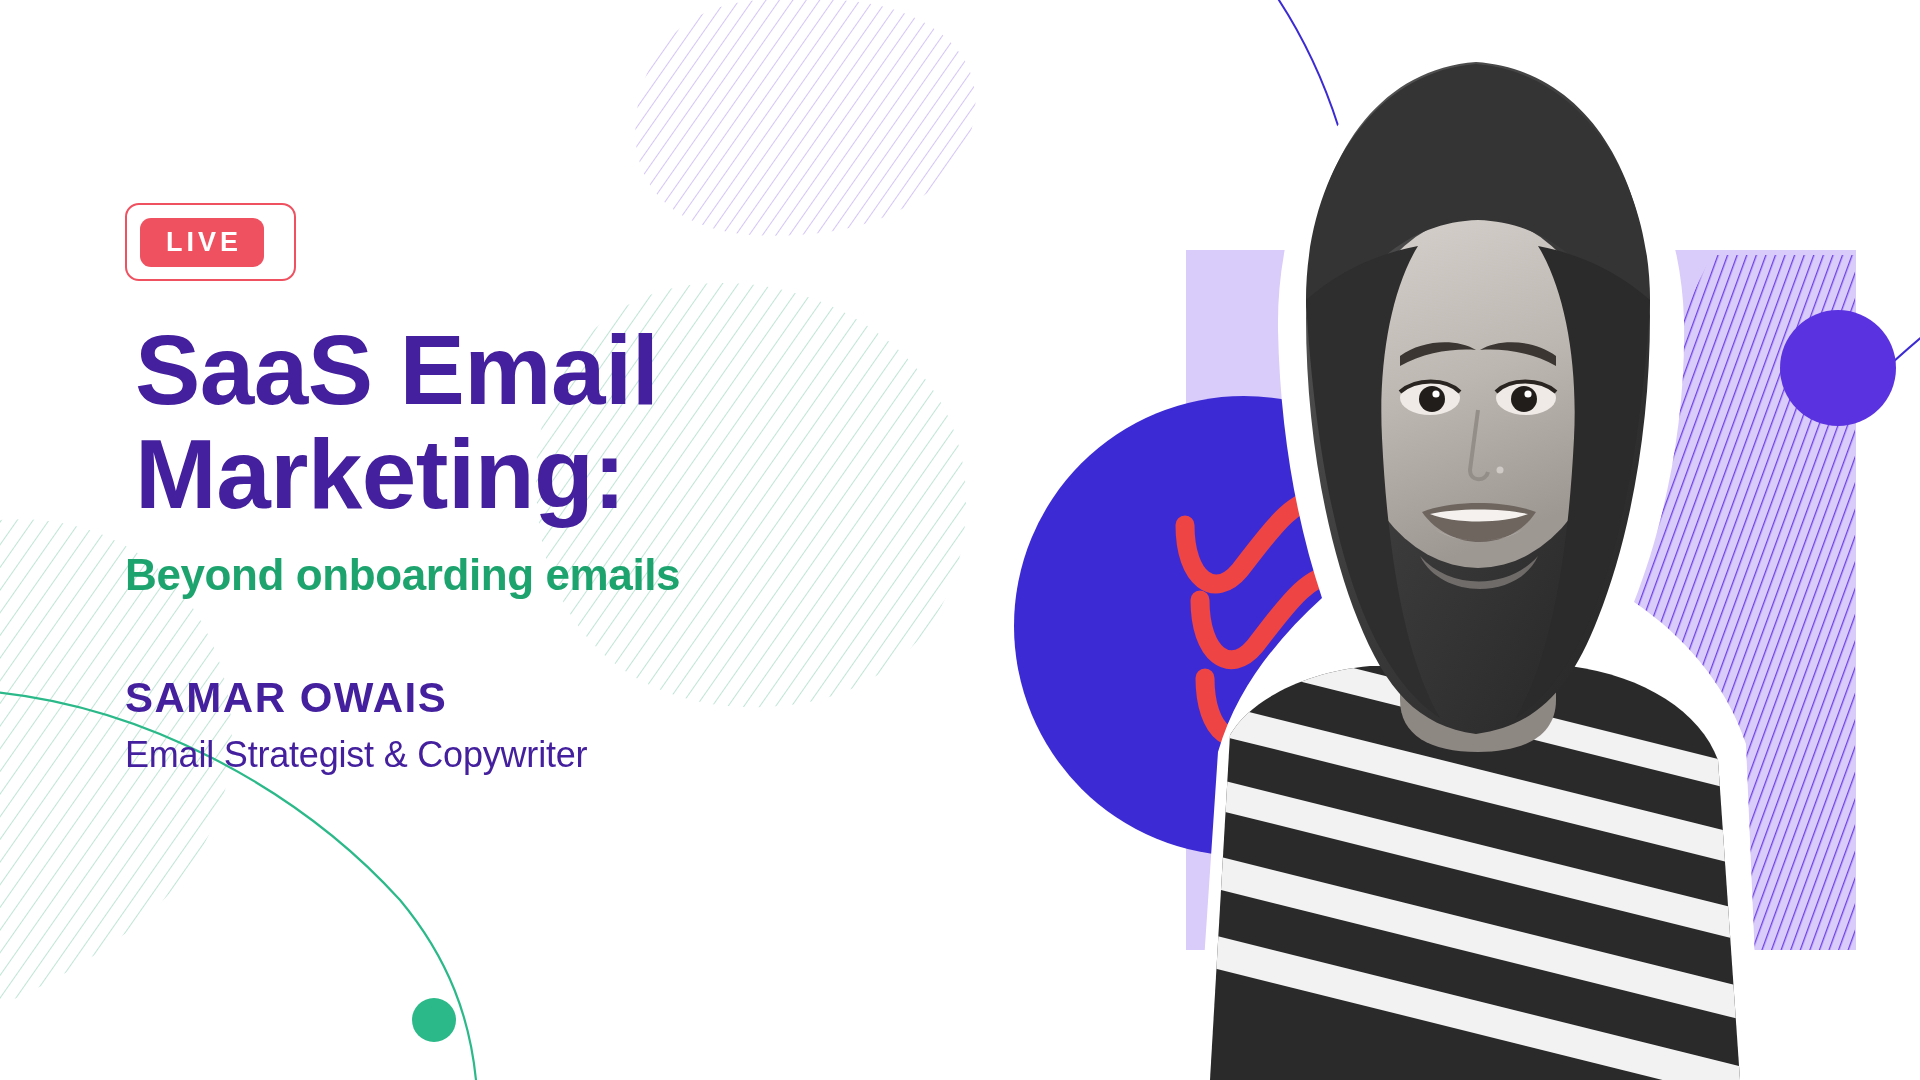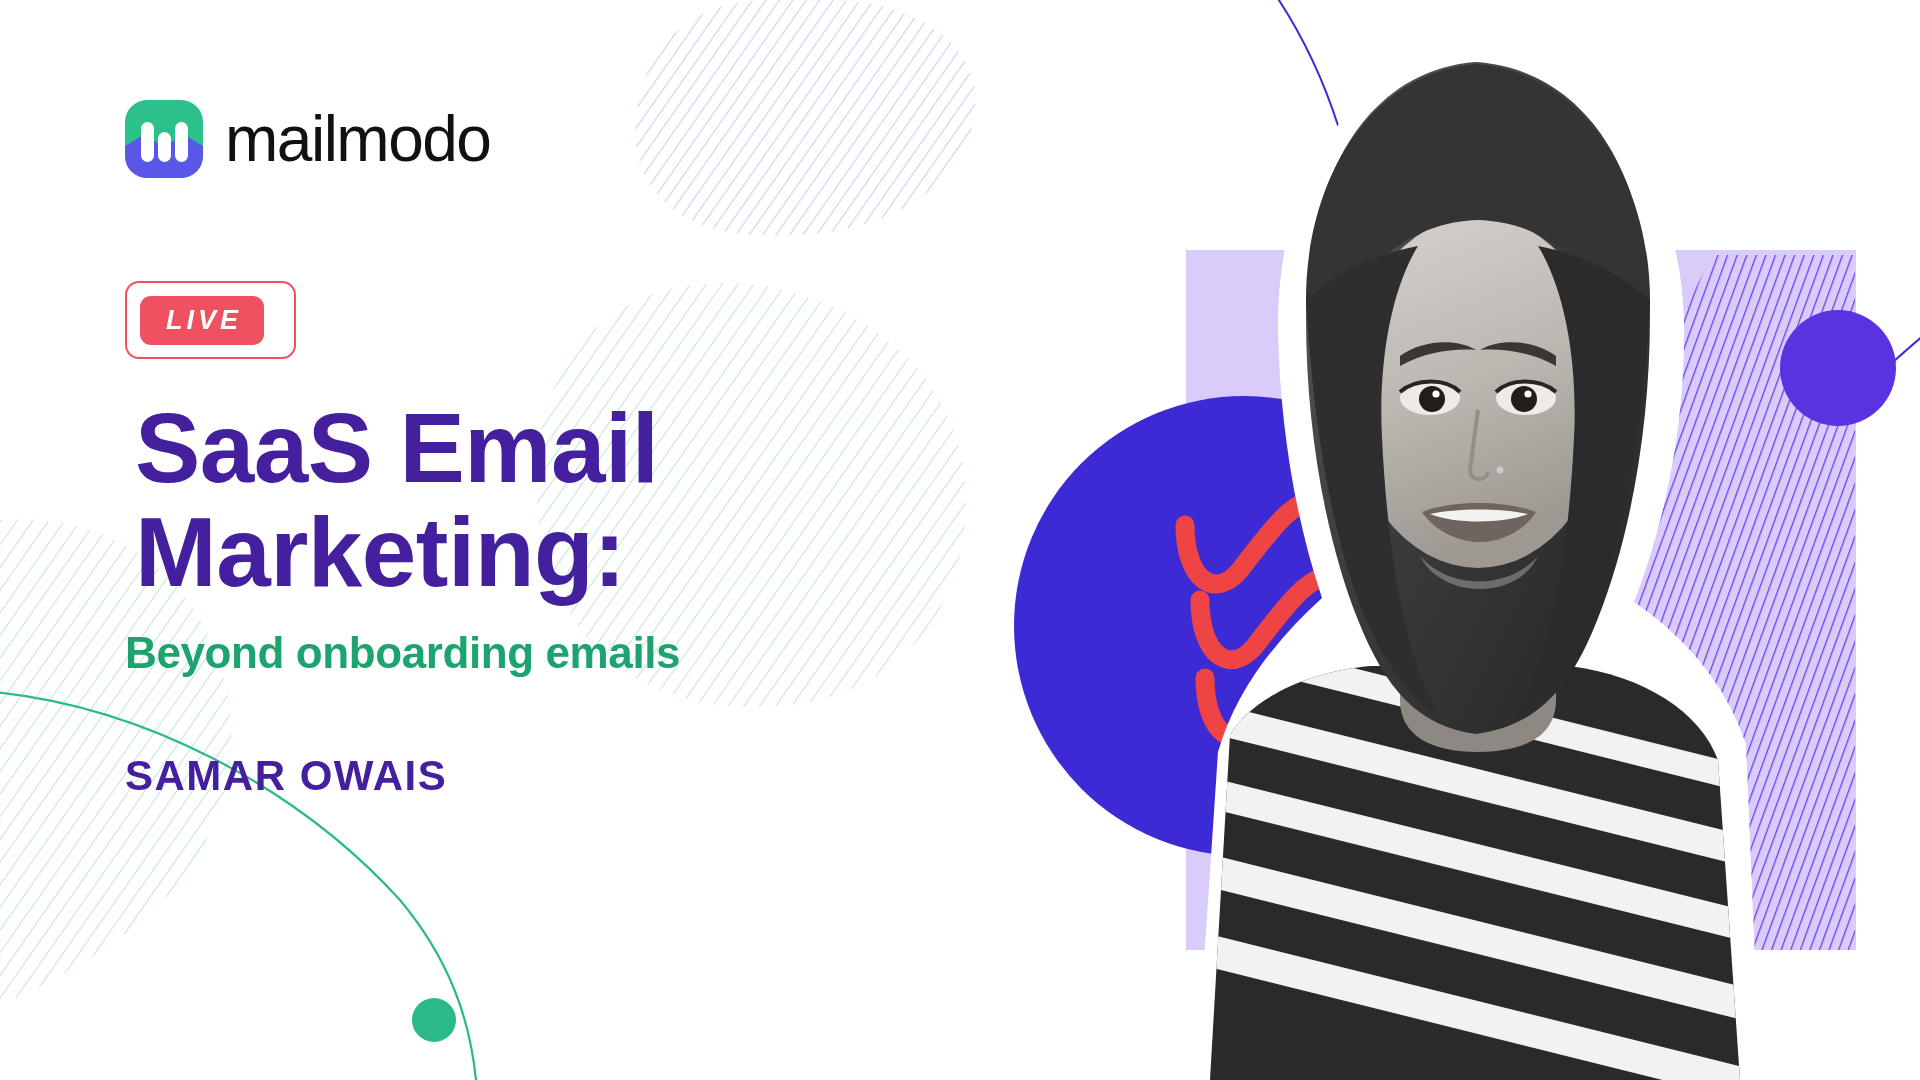--- a/index.html
+++ b/index.html
@@ -51,21 +51,20 @@
   }
   .badge-live {
     background:#ef5160;
     color:#ffffff;
     font-size:27px;
     font-weight:700;
     letter-spacing:4px;
     padding:11px 22px 11px 26px;
     border-radius:11px;
     line-height:1;
-    font-style:italic;
   }
   .badge-text {
     color:#ef5160;
     font-size:34px;
     font-weight:700;
     letter-spacing:7.5px;
     margin-left:30px;
     line-height:1;
   }
 
@@ -283,51 +282,31 @@
         <path d="M336,530 C360,544 398,544 422,530 C400,544 358,544 336,530 Z" fill="#d9d4cf"></path>
       </g>
 
       <path d="M320,556 C350,590 408,590 438,556 C418,600 342,600 320,556 Z" fill="#a9a39e" opacity="0.5"></path>
     </svg>
   </div>
 
   <div class="content">
 
     
-    <div class="logo-row">
-      <span class="logo-mark">
-        <svg width="78" height="78" viewBox="0 0 78 78" xmlns="http://www.w3.org/2000/svg">
-          <defs>
-            <clipPath id="logoRound">
-              <rect x="0" y="0" width="78" height="78" rx="22" ry="22"></rect>
-            </clipPath>
-          </defs>
-          <g clip-path="url(#logoRound)">
-            <rect x="0" y="0" width="78" height="78" fill="#2cc08a"></rect>
-            <path d="M0,46 L20,34 L39,48 L58,34 L78,46 L78,78 L0,78 Z" fill="#5a56e8"></path>
-            <g fill="#ffffff">
-              <rect x="16" y="22" width="13" height="40" rx="6.5"></rect>
-              <rect x="33" y="32" width="13" height="30" rx="6.5"></rect>
-              <rect x="50" y="22" width="13" height="40" rx="6.5"></rect>
-            </g>
-          </g>
-        </svg>
-      </span>
-      <span class="logo-word">mailmodo</span>
-    </div>
 
     
     <div class="badge">
       <span class="badge-live">LIVE</span>
     </div>
 
     
     <h1 class="headline">SaaS Email
 Marketing:</h1>
     <h2 class="subhead">Beyond onboarding emails</h2>
 
     
     <div class="presenter">
       <div class="presenter-name">SAMAR OWAIS</div>
+      <div class="presenter-role">Email Strategist &amp; Copywriter</div>
     </div>
 
   </div>
 </div>
 
 </body></html>

